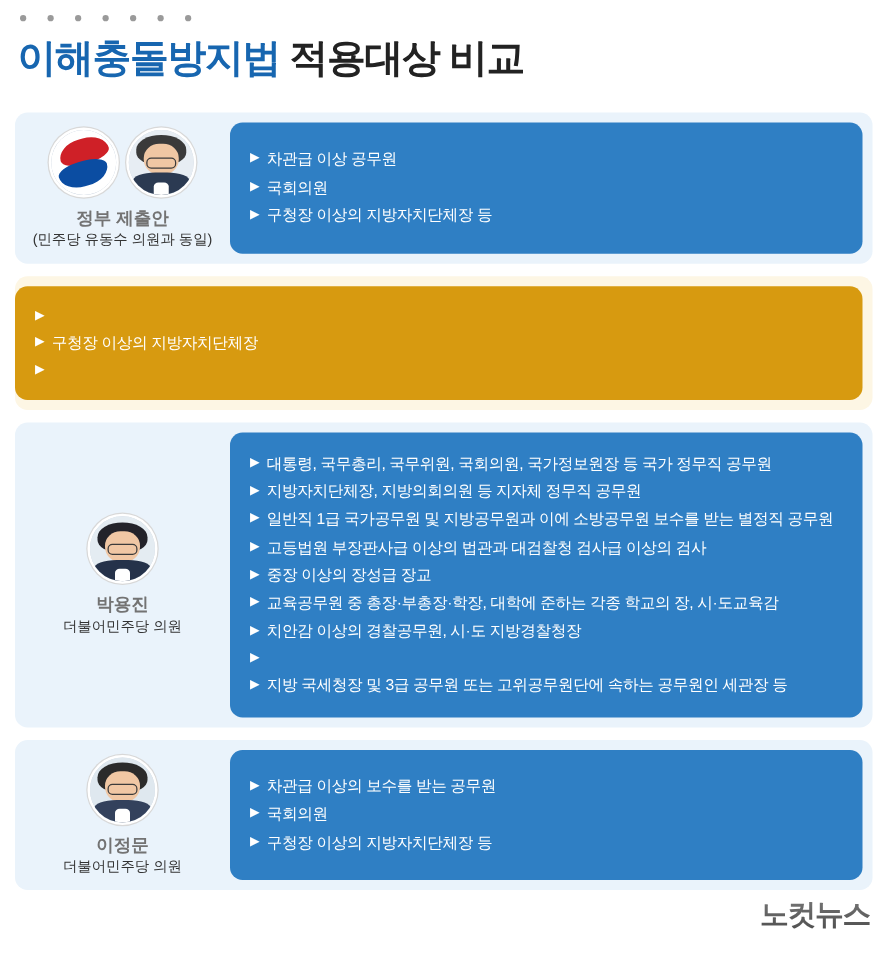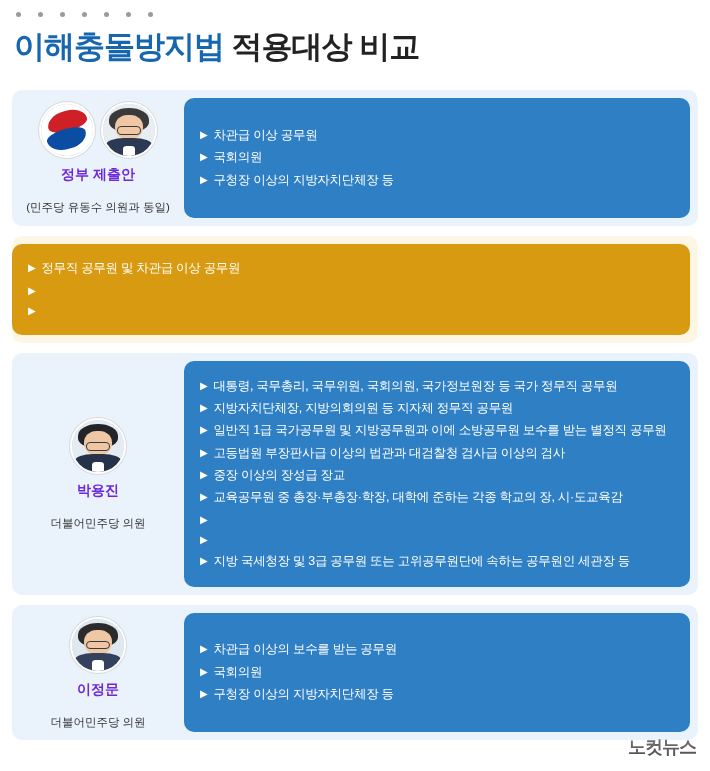--- a/index.html
+++ b/index.html
@@ -90,30 +90,30 @@
     border-radius: 50%;
     overflow: hidden;
     position: relative;
     border: 2px solid #ffffff;
     box-shadow: 0 0 0 1px #d8d8d8;
     background: #cfd8e3;
   }
   .person-name {
     font-size: 14px;
     font-weight: bold;
-    color: #6d28d9;
+    color: #737373;
     line-height: 1.3;
     text-align: center;
   }
   .person-sub {
     font-size: 11.5px;
     color: #333333;
     line-height: 1.35;
     text-align: center;
-    margin-top: 17px;
+    margin-top: 2px;
   }
 
   .panel {
     flex: 1;
     background: #2f7fc4;
     border-radius: 10px;
     margin: 8px 8px 8px 0;
     padding: 14px 14px 14px 16px;
     box-sizing: border-box;
     display: flex;
@@ -200,22 +200,22 @@
     height: 38%;
     background: #0b4da2;
     border-radius: 50% 50% 50% 50% / 40% 40% 70% 70%;
     transform: rotate(-16deg);
   }
 
   
   .footer-logo {
     position: absolute;
     right: 14px;
-    bottom: 12px;
-    font-size: 18px;
+    bottom: 24px;
+    font-size: 23px;
     font-weight: bold;
     letter-spacing: -1px;
     color: #555555;
     background: linear-gradient(180deg, #7a7a7a 0%, #4b4b4b 100%);
     -webkit-background-clip: text;
     background-clip: text;
     color: transparent;
   }
 </style>
 </head>
@@ -274,24 +274,24 @@
             <span class="tri">▶</span>
             <span>구청장 이상의 지방자치단체장 등</span>
           </div>
       </div>
     </div>
 
     <div class="row alt">
       <div class="panel gold">
         <div class="bullet">
             <span class="tri">▶</span>
-            <span>정무직 공무원 및 차관급 이상 공무원</span>
-          </div>
-        <div class="bullet">
-            <span class="tri">▶</span>
+          </div>
+        <div class="bullet">
+            <span class="tri">▶</span>
+            <span>구청장 이상의 지방자치단체장</span>
           </div>
         <div class="bullet">
             <span class="tri">▶</span>
           </div>
       </div>
     </div>
 
     <div class="row">
       <div class="person">
         <div class="avatars">
@@ -329,20 +329,21 @@
         <div class="bullet">
             <span class="tri">▶</span>
             <span>중장 이상의 장성급 장교</span>
           </div>
         <div class="bullet">
             <span class="tri">▶</span>
             <span>교육공무원 중 총장·부총장·학장, 대학에 준하는 각종 학교의 장, 시·도교육감</span>
           </div>
         <div class="bullet">
             <span class="tri">▶</span>
+            <span>치안감 이상의 경찰공무원, 시·도 지방경찰청장</span>
           </div>
         <div class="bullet">
             <span class="tri">▶</span>
           </div>
         <div class="bullet">
             <span class="tri">▶</span>
             <span>지방 국세청장 및 3급 공무원 또는 고위공무원단에 속하는 공무원인 세관장 등</span>
           </div>
       </div>
     </div>

